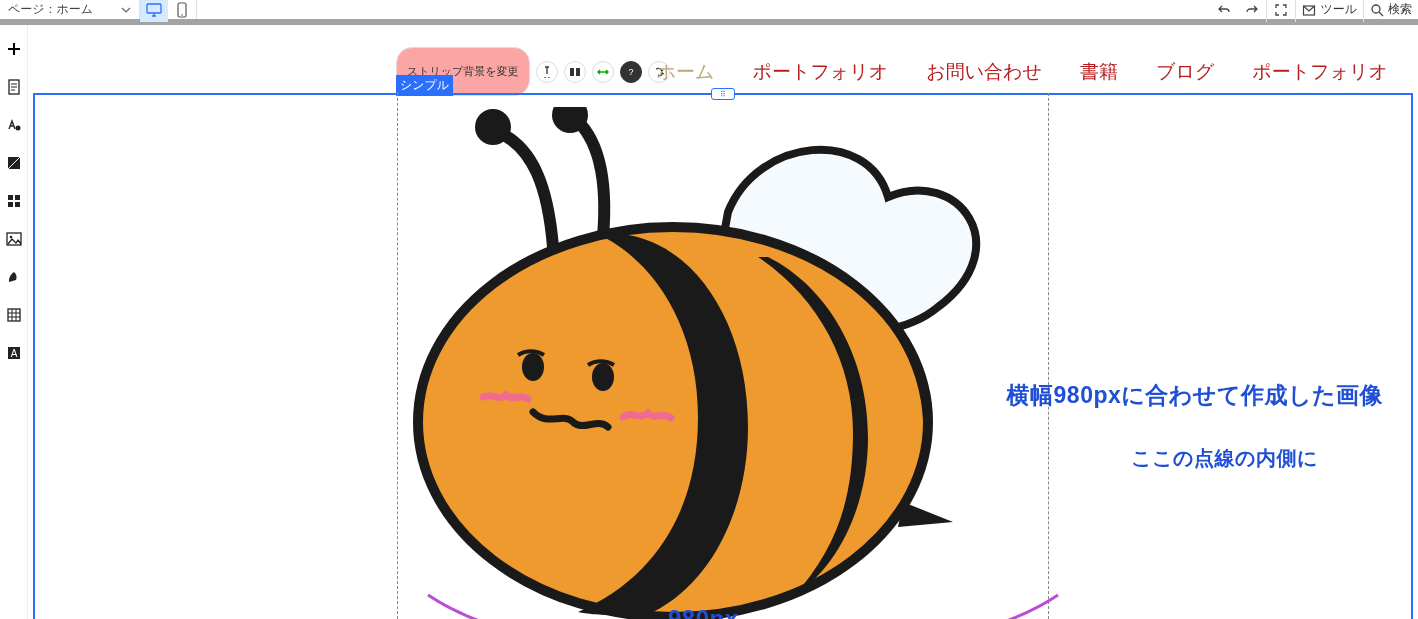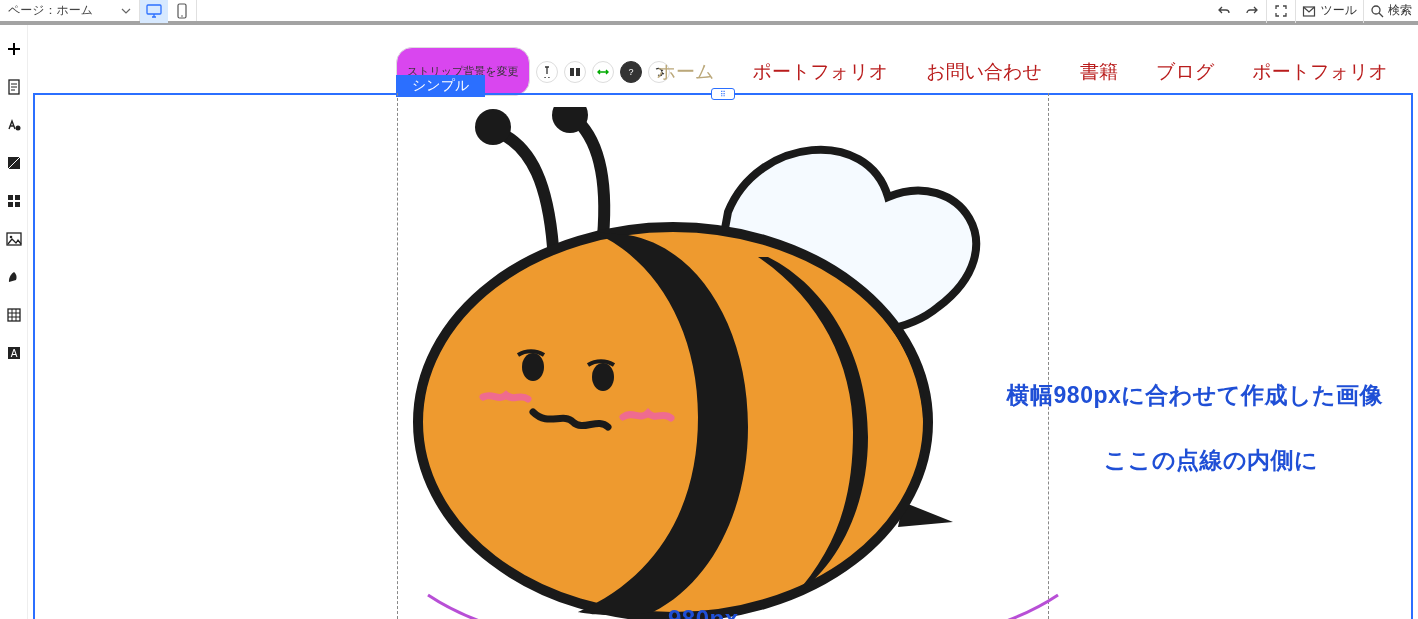--- a/index.html
+++ b/index.html
@@ -1,19 +1,19 @@
 <!DOCTYPE html>
 <html><head>
 <meta charset="utf-8">
 <style>
 * { margin: 0; padding: 0; box-sizing: border-box; font-family: -apple-system, "Helvetica Neue", Arial, sans-serif; }
 html, body { width: 1418px; height: 619px; overflow: hidden; background: #fff; }
 
 
-.topbar { height: 25px; display: flex; align-items: center; border-bottom: 4px solid #a3a3a3; font-size: 12px; color: #333; }
+.topbar { height: 25px; display: flex; align-items: center; border-bottom: 6px solid #a3a3a3; font-size: 12px; color: #333; }
 .page-select { display: flex; align-items: center; gap: 6px; padding: 0 8px; height: 100%; border-right: 1px solid #e0e0e0; width: 140px; justify-content: space-between; cursor: pointer; }
 .page-select .label { color: #444; }
 .chev { width: 10px; height: 10px; display: inline-block; }
 .device-toggle { display: flex; align-items: center; height: 100%; border-right: 1px solid #e0e0e0; }
 .device-btn { width: 28px; height: 25px; display: flex; align-items: center; justify-content: center; cursor: pointer; }
 .device-btn.active { background: #d7e9ff; }
 .spacer { flex: 1; }
 .topbar-right { display: flex; align-items: center; height: 100%; }
 .top-icon-btn { height: 25px; min-width: 28px; display: flex; align-items: center; justify-content: center; cursor: pointer; padding: 0 6px; }
 .top-sep { width: 1px; height: 25px; background: #e0e0e0; }
@@ -26,43 +26,43 @@
 
 .canvas { position: absolute; left: 28px; right: 0; top: 25px; bottom: 0; background: #fff; overflow: hidden; }
 
 
 .site-nav { position: absolute; top: 34px; right: 30px; display: flex; gap: 38px; font-size: 19px; }
 .site-nav a { color: #b91c1c; text-decoration: none; cursor: pointer; }
 .site-nav a.active { color: #bba87a; }
 
 
 .strip-toolbar { position: absolute; top: 22px; left: 368px; display: flex; align-items: center; gap: 6px; }
-.strip-bg-btn { background: #d946ef; border: 1px solid #ddd; border-radius: 16px; font-size: 11px; padding: 16px 10px; color: #333; cursor: pointer; }
+.strip-bg-btn { background: #fca5a5; border: 1px solid #ddd; border-radius: 16px; font-size: 11px; padding: 16px 10px; color: #333; cursor: pointer; }
 .circle-tool { width: 22px; height: 22px; border-radius: 50%; border: 1px solid #ddd; background: #fff; display: flex; align-items: center; justify-content: center; cursor: pointer; font-size: 11px; }
 .circle-tool.dark { background: #333; border-color: #333; }
 .circle-tool.green svg path { stroke: #0a0; }
 
 
-.section-tag { position: absolute; top: 50px; left: 368px; background: #2b6fff; color: #fff; font-size: 14px; padding: 2px 16px; }
+.section-tag { position: absolute; top: 50px; left: 368px; background: #2b6fff; color: #fff; font-size: 12px; padding: 2px 4px; }
 
 
 .strip-outline { position: absolute; top: 68px; left: 5px; right: 5px; height: 545px; border: 2px solid #2b6fff; }
 .drag-handle { position: absolute; top: -7px; left: 50%; transform: translateX(-50%); width: 24px; height: 12px; background: #fff; border: 1px solid #2b6fff; border-radius: 3px; display: flex; align-items: center; justify-content: center; font-size: 8px; color: #2b6fff; cursor: grab; }
 
 
 .guide-left, .guide-right { position: absolute; top: 68px; bottom: 0; width: 0; border-left: 1px dashed #888; }
 
 
 .bee-wrap { position: absolute; top: 82px; left: 370px; width: 620px; height: 520px; }
 .bee-svg { width: 100%; height: 100%; }
 
 
 .annot { position: absolute; color: #1f4fd6; font-weight: 700; letter-spacing: 0.5px; }
 .annot.a1 { top: 355px; right: 35px; font-size: 23px; text-align: center; }
-.annot.a2 { top: 420px; right: 100px; font-size: 23px; text-align: left; }
+.annot.a2 { top: 420px; right: 100px; font-size: 20px; text-align: left; }
 .annot.a3 { top: 580px; left: 640px; font-size: 24px; }
 
 
 .bracket { position: absolute; top: 565px; left: 395px; width: 640px; height: 60px; pointer-events: none; }
 
 svg { display: block; }
 </style>
 </head>
 <body>
 

